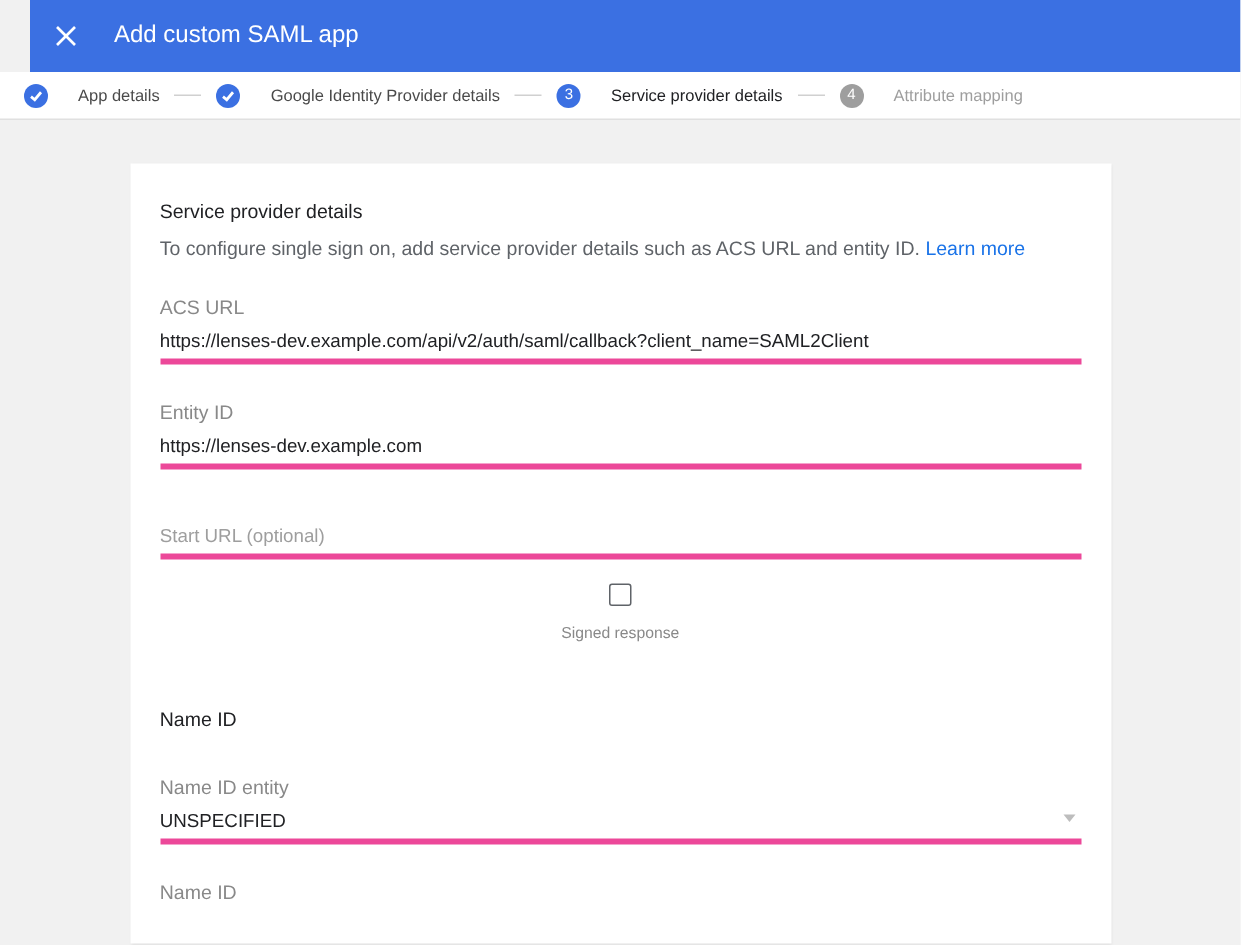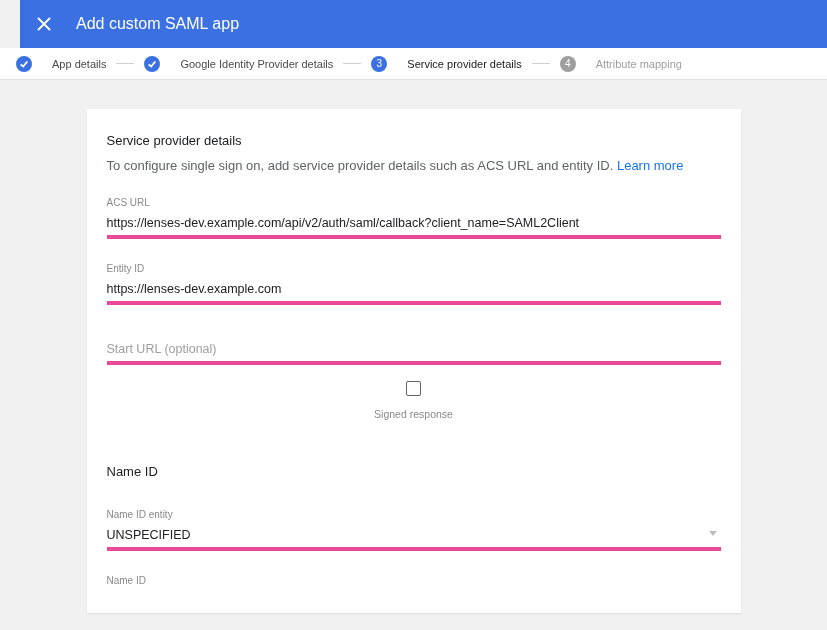--- a/index.html
+++ b/index.html
@@ -64,21 +64,21 @@
   }
   .section-title {
     font-size: 13px; font-weight: 500; color: #202124; margin-bottom: 10px;
   }
   .section-desc {
     font-size: 13px; color: #5f6368;
   }
   a.learn-more { color: #1a73e8; text-decoration: none; }
 
   .field { margin-top: 24px; }
-  .field-label { font-size: 10px; color: #898989; margin-bottom: 5px; display: block; }
+  .field-label { font-size: 13px; color: #898989; margin-bottom: 5px; display: block; }
   .field-input {
     width: 100%;
     border: none;
     border-bottom: 4px solid #ec4899;
     font-size: 12.5px;
     padding: 3px 0 5px 0;
     color: #202124;
     background: transparent;
     outline: none;
   }

